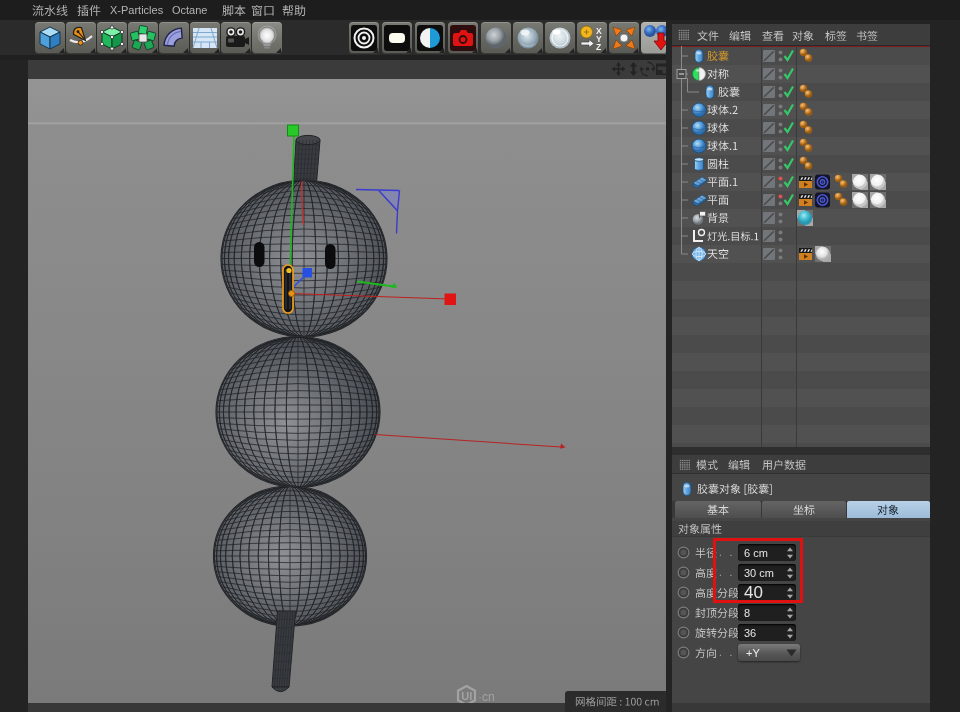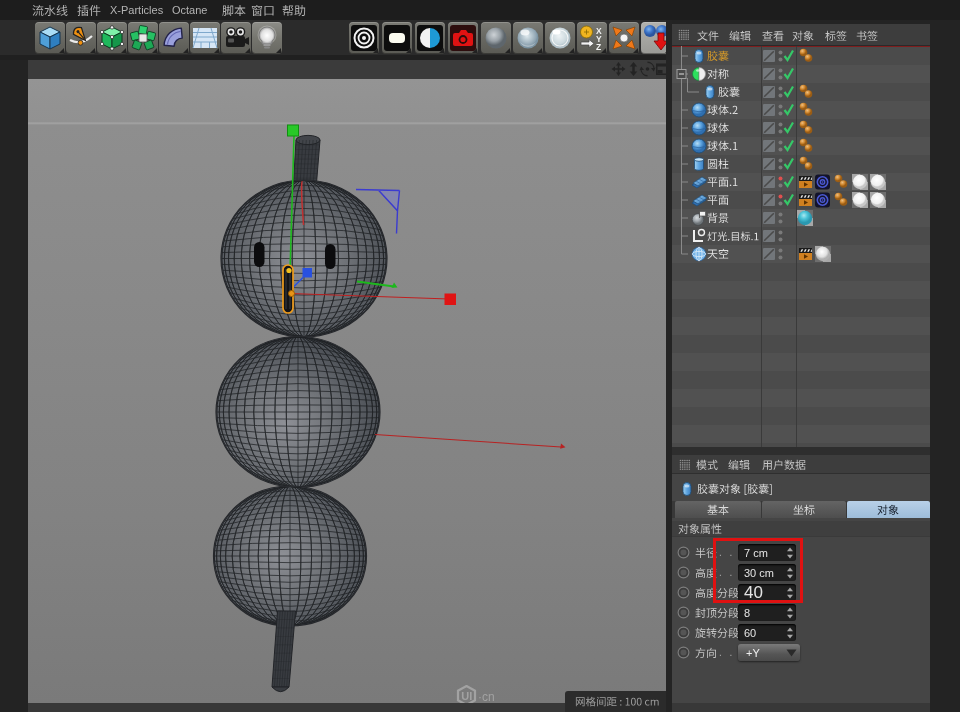--- a/index.html
+++ b/index.html
@@ -1176,21 +1176,21 @@
     <div class="abs" style="left:672px;top:703px;width:258px;height:9px;background:#383838"></div>
     <svg width="13" height="13" style="position:absolute;left:677px;top:546.0px">
 <circle cx="6.5" cy="6.5" r="5.4" fill="#3c3c3c" stroke="#7e7e7e" stroke-width="1.1"></circle>
 <circle cx="6.5" cy="6.5" r="3" fill="#555555"></circle>
     </svg>
     <svg style="position:absolute;left:695px;top:544.5px;" width="24" height="21" viewBox="0 -12 24 21">
       <path fill="#c8c8c8" d="M1.6 -8.7 2.4 -9.0Q2.6 -8.6 2.9 -8.1Q3.1 -7.7 3.4 -7.3Q3.6 -6.8 3.7 -6.5L2.9 -6.2Q2.8 -6.5 2.6 -6.9Q2.4 -7.4 2.1 -7.8Q1.9 -8.3 1.6 -8.7ZM8.6 -9.0 9.4 -8.7Q9.2 -8.3 9.0 -7.8Q8.7 -7.3 8.4 -6.9Q8.2 -6.5 7.9 -6.2L7.2 -6.5Q7.5 -6.8 7.7 -7.2Q7.9 -7.7 8.2 -8.1Q8.4 -8.6 8.6 -9.0ZM1.3 -5.7H9.8V-4.9H1.3ZM0.6 -3.1H10.4V-2.3H0.6ZM5.0 -9.2H5.9V0.9H5.0Z M15.2 -8.7H20.1V-7.9H15.2ZM19.8 -8.7H20.0L20.2 -8.7L20.8 -8.3Q20.3 -7.6 19.7 -6.9Q19.0 -6.2 18.2 -5.7Q17.5 -5.1 16.6 -4.7Q15.8 -4.3 14.9 -4.0Q14.9 -4.1 14.8 -4.2Q14.7 -4.3 14.6 -4.4Q14.5 -4.6 14.4 -4.6Q15.2 -4.9 16.0 -5.3Q16.8 -5.7 17.6 -6.2Q18.3 -6.7 18.9 -7.3Q19.5 -7.9 19.8 -8.5ZM14.5 -0.2H21.5V0.6H14.5ZM17.6 -3.2H18.5V0.1H17.6ZM15.2 -3.7H20.9V-2.9H15.2ZM14.0 -6.8 14.7 -6.5Q14.4 -5.8 13.9 -5.2Q13.4 -4.6 12.9 -4.0Q12.4 -3.4 11.8 -3.0Q11.8 -3.1 11.7 -3.2Q11.6 -3.4 11.6 -3.5Q11.5 -3.7 11.4 -3.8Q11.9 -4.2 12.4 -4.6Q12.9 -5.1 13.3 -5.7Q13.7 -6.2 14.0 -6.8ZM13.8 -9.2 14.6 -8.9Q14.3 -8.4 13.9 -7.9Q13.4 -7.5 12.9 -7.0Q12.5 -6.6 12.0 -6.3Q11.9 -6.4 11.9 -6.5Q11.8 -6.6 11.7 -6.7Q11.6 -6.9 11.5 -7.0Q12.0 -7.2 12.4 -7.6Q12.8 -8.0 13.2 -8.4Q13.6 -8.8 13.8 -9.2ZM13.0 -4.7 13.8 -5.5 13.8 -5.5V0.9H13.0ZM17.8 -5.7 18.3 -6.3Q18.8 -6.1 19.4 -5.8Q20.0 -5.5 20.6 -5.2Q21.2 -4.9 21.5 -4.7L21.1 -4.0Q20.7 -4.3 20.2 -4.6Q19.6 -4.9 19.0 -5.2Q18.4 -5.5 17.8 -5.7Z"></path>
     </svg>
     <div class="abs" style="left:719px;top:546.5px;color:#a8a8a8;font-size:10px;letter-spacing:2.5px">. . .</div>
     <div class="abs" style="left:738px;top:544px;width:58px;height:17px;background:#1f1f1f;border-radius:3px;box-shadow:inset 0 1px 2px #000"></div>
-    <div class="abs" style="left:744px;top:546.5px;color:#e4e4e4;font-size:11px">7 cm</div>
+    <div class="abs" style="left:744px;top:546.5px;color:#e4e4e4;font-size:11px">6 cm</div>
     <svg width="10" height="14" style="position:absolute;left:785px;top:545.5px">
 <polygon points="5,1.5 8,5.3 2,5.3" fill="#a8a8a8"></polygon>
       <polygon points="5,12.5 8,8.7 2,8.7" fill="#a8a8a8"></polygon>
     </svg>
     <svg width="13" height="13" style="position:absolute;left:677px;top:566.0px">
 <circle cx="6.5" cy="6.5" r="5.4" fill="#3c3c3c" stroke="#7e7e7e" stroke-width="1.1"></circle>
 <circle cx="6.5" cy="6.5" r="3" fill="#555555"></circle>
     </svg>
     <svg style="position:absolute;left:695px;top:564.5px;" width="24" height="21" viewBox="0 -12 24 21">
       <path fill="#c8c8c8" d="M0.7 -8.1H10.3V-7.4H0.7ZM3.1 -6.1V-5.1H7.9V-6.1ZM2.3 -6.8H8.8V-4.5H2.3ZM1.1 -3.9H9.7V-3.2H1.9V0.9H1.1ZM9.1 -3.9H10.0V0.0Q10.0 0.3 9.9 0.5Q9.8 0.6 9.6 0.7Q9.3 0.8 9.0 0.8Q8.6 0.8 8.1 0.8Q8.1 0.6 8.0 0.5Q7.9 0.3 7.8 0.2Q8.1 0.2 8.3 0.2Q8.5 0.2 8.7 0.2Q8.9 0.2 8.9 0.2Q9.1 0.2 9.1 0.0ZM4.8 -9.1 5.6 -9.3Q5.8 -8.9 5.9 -8.5Q6.1 -8.1 6.2 -7.8L5.3 -7.6Q5.2 -7.9 5.1 -8.3Q5.0 -8.7 4.8 -9.1ZM3.5 -2.6H7.8V-0.3H3.5V-0.9H7.0V-2.0H3.5ZM3.1 -2.6H3.9V0.2H3.1Z M13.5 -6.1H21.3V-5.4H13.5ZM13.6 -2.9H19.9V-2.2H13.6ZM15.2 -7.1H16.0V-4.3H18.7V-7.1H19.5V-3.6H15.2ZM19.7 -2.9H19.9L20.0 -3.0L20.5 -2.7Q20.1 -1.8 19.3 -1.2Q18.6 -0.6 17.7 -0.2Q16.7 0.2 15.6 0.4Q14.6 0.7 13.4 0.8Q13.4 0.7 13.3 0.5Q13.2 0.3 13.1 0.1Q14.2 0.0 15.2 -0.2Q16.2 -0.4 17.1 -0.7Q18.0 -1.1 18.6 -1.6Q19.3 -2.1 19.7 -2.8ZM15.4 -2.4Q15.9 -1.6 16.9 -1.1Q17.8 -0.6 19.0 -0.3Q20.2 0.0 21.6 0.2Q21.5 0.2 21.4 0.4Q21.3 0.5 21.2 0.6Q21.2 0.8 21.1 0.9Q19.7 0.7 18.5 0.3Q17.2 -0.0 16.3 -0.6Q15.3 -1.2 14.7 -2.1ZM12.8 -8.1H21.4V-7.4H12.8ZM12.4 -8.1H13.2V-5.2Q13.2 -4.5 13.2 -3.7Q13.1 -2.9 13.0 -2.1Q12.9 -1.3 12.7 -0.5Q12.5 0.2 12.1 0.9Q12.1 0.8 11.9 0.7Q11.8 0.7 11.6 0.6Q11.5 0.5 11.4 0.5Q11.7 -0.1 11.9 -0.8Q12.1 -1.6 12.2 -2.3Q12.3 -3.1 12.4 -3.8Q12.4 -4.5 12.4 -5.2ZM16.2 -9.1 17.0 -9.3Q17.2 -9.0 17.4 -8.6Q17.6 -8.2 17.7 -7.9L16.8 -7.7Q16.7 -7.9 16.6 -8.4Q16.4 -8.8 16.2 -9.1Z"></path>
@@ -1229,21 +1229,21 @@
       <polygon points="5,12.5 8,8.7 2,8.7" fill="#a8a8a8"></polygon>
     </svg>
     <svg width="13" height="13" style="position:absolute;left:677px;top:626.0px">
 <circle cx="6.5" cy="6.5" r="5.4" fill="#3c3c3c" stroke="#7e7e7e" stroke-width="1.1"></circle>
 <circle cx="6.5" cy="6.5" r="3" fill="#555555"></circle>
     </svg>
     <svg style="position:absolute;left:695px;top:624.5px;" width="46" height="21" viewBox="0 -12 46 21">
       <path fill="#c8c8c8" d="M0.5 -7.4H4.9V-6.7H0.5ZM2.0 -5.2H4.0V-4.5H2.0ZM7.3 -5.5H8.0V0.0H7.3ZM1.7 -7.0H2.5Q2.4 -5.7 2.4 -4.5Q2.3 -3.4 2.2 -2.4Q2.0 -1.4 1.7 -0.6Q1.4 0.3 0.9 0.9Q0.8 0.7 0.6 0.6Q0.4 0.4 0.3 0.3Q1.0 -0.4 1.2 -1.5Q1.5 -2.6 1.6 -4.0Q1.7 -5.4 1.7 -7.0ZM3.7 -5.2H4.4Q4.4 -5.2 4.4 -5.2Q4.4 -5.1 4.4 -5.0Q4.4 -4.9 4.4 -4.8Q4.4 -3.5 4.4 -2.5Q4.3 -1.6 4.3 -1.0Q4.3 -0.4 4.2 -0.1Q4.1 0.3 4.0 0.4Q3.9 0.6 3.7 0.7Q3.6 0.7 3.4 0.8Q3.2 0.8 2.9 0.8Q2.6 0.8 2.2 0.8Q2.2 0.6 2.2 0.4Q2.1 0.2 2.0 0.0Q2.4 0.1 2.6 0.1Q2.9 0.1 3.0 0.1Q3.1 0.1 3.2 0.0Q3.3 0.0 3.3 -0.1Q3.4 -0.2 3.5 -0.5Q3.5 -0.8 3.5 -1.4Q3.6 -1.9 3.6 -2.8Q3.7 -3.7 3.7 -5.1ZM5.9 -7.8H10.5V-7.1H5.9ZM5.4 -5.9H9.8V-5.1H5.4ZM7.6 -3.2H10.1V-2.5H7.6ZM6.1 -9.2 6.9 -9.1Q6.6 -8.0 6.2 -7.1Q5.7 -6.1 5.1 -5.5Q5.1 -5.6 4.9 -5.7Q4.8 -5.8 4.7 -5.9Q4.6 -6.0 4.5 -6.0Q5.0 -6.6 5.4 -7.5Q5.8 -8.3 6.1 -9.2ZM9.7 -5.9H9.8L9.9 -5.9L10.5 -5.7Q10.3 -5.2 10.0 -4.7Q9.8 -4.2 9.6 -3.8L9.0 -4.0Q9.2 -4.4 9.3 -4.8Q9.5 -5.3 9.7 -5.8ZM5.6 -4.1H6.3Q6.3 -3.1 6.1 -2.2Q6.0 -1.2 5.7 -0.5Q5.5 0.3 4.9 0.8Q4.9 0.7 4.7 0.6Q4.5 0.4 4.4 0.3Q4.9 -0.2 5.1 -0.9Q5.3 -1.5 5.4 -2.4Q5.5 -3.2 5.6 -4.1ZM6.1 -2.6Q6.4 -1.5 6.8 -1.0Q7.2 -0.5 7.8 -0.3Q8.3 -0.1 9.0 -0.1Q9.1 -0.1 9.3 -0.1Q9.5 -0.1 9.8 -0.1Q10.1 -0.1 10.3 -0.1Q10.5 -0.1 10.7 -0.1Q10.6 -0.0 10.6 0.1Q10.5 0.3 10.5 0.4Q10.4 0.6 10.4 0.7H10.0H8.9Q8.3 0.7 7.8 0.5Q7.3 0.4 6.9 0.1Q6.4 -0.2 6.1 -0.8Q5.8 -1.4 5.6 -2.4ZM1.9 -8.9 2.6 -9.2Q2.8 -8.8 3.1 -8.4Q3.3 -8.0 3.4 -7.7L2.7 -7.4Q2.6 -7.7 2.3 -8.1Q2.1 -8.6 1.9 -8.9Z M11.5 -8.0H15.6V-7.2H11.5ZM13.7 -6.2H14.5V0.8H13.7ZM11.4 -1.8Q12.0 -1.9 12.7 -2.0Q13.5 -2.2 14.3 -2.3Q15.1 -2.5 15.9 -2.6L16.0 -1.9Q14.8 -1.7 13.7 -1.4Q12.5 -1.2 11.6 -1.0ZM11.9 -3.6Q11.9 -3.7 11.8 -3.9Q11.8 -4.0 11.7 -4.1Q11.7 -4.3 11.6 -4.4Q11.8 -4.4 11.9 -4.7Q12.0 -4.9 12.2 -5.3Q12.3 -5.4 12.4 -5.8Q12.5 -6.2 12.7 -6.8Q12.9 -7.3 13.0 -8.0Q13.2 -8.6 13.3 -9.2L14.1 -9.1Q13.9 -8.2 13.6 -7.3Q13.3 -6.4 13.0 -5.6Q12.7 -4.8 12.4 -4.1V-4.1Q12.4 -4.1 12.3 -4.0Q12.2 -4.0 12.1 -3.9Q12.0 -3.9 12.0 -3.8Q11.9 -3.7 11.9 -3.6ZM11.9 -3.6V-4.3L12.3 -4.6H15.6V-3.8H12.7Q12.4 -3.8 12.2 -3.8Q12.0 -3.7 11.9 -3.6ZM17.2 -3.8H20.5V-3.1H17.2ZM20.3 -3.8H20.4L20.5 -3.9L21.1 -3.6Q20.8 -3.1 20.4 -2.6Q20.1 -2.1 19.7 -1.5Q19.2 -1.0 18.9 -0.5L18.1 -0.8Q18.5 -1.3 18.9 -1.8Q19.3 -2.4 19.7 -2.9Q20.0 -3.4 20.3 -3.7ZM16.8 -1.4 17.4 -2.0Q17.9 -1.6 18.5 -1.2Q19.1 -0.9 19.6 -0.5Q20.1 -0.1 20.5 0.2L19.9 0.9Q19.6 0.6 19.1 0.1Q18.6 -0.3 18.0 -0.7Q17.4 -1.1 16.8 -1.4ZM18.4 -9.2 19.2 -9.1Q19.1 -8.4 18.8 -7.6Q18.6 -6.8 18.4 -5.9Q18.2 -5.1 17.9 -4.4Q17.7 -3.6 17.5 -3.1H16.6Q16.8 -3.6 17.1 -4.4Q17.3 -5.2 17.6 -6.0Q17.8 -6.9 18.0 -7.7Q18.3 -8.5 18.4 -9.2ZM16.1 -7.9H21.2V-7.2H16.1ZM15.7 -5.9H21.5V-5.1H15.7Z M24.1 -5.1H30.4V-4.3H24.1ZM30.1 -5.1H30.9Q30.9 -5.1 30.9 -5.0Q30.9 -4.9 30.9 -4.8Q30.9 -4.7 30.9 -4.7Q30.9 -3.4 30.8 -2.5Q30.7 -1.6 30.7 -1.1Q30.6 -0.5 30.5 -0.1Q30.4 0.2 30.2 0.4Q30.1 0.6 29.9 0.7Q29.7 0.7 29.4 0.8Q29.1 0.8 28.6 0.8Q28.1 0.8 27.6 0.7Q27.6 0.6 27.5 0.3Q27.5 0.1 27.4 -0.1Q27.9 -0.0 28.4 -0.0Q28.8 -0.0 29.0 -0.0Q29.3 -0.0 29.5 -0.2Q29.6 -0.3 29.7 -0.8Q29.8 -1.3 29.9 -2.3Q30.0 -3.3 30.1 -4.9ZM25.6 -9.0 26.4 -8.8Q26.1 -7.9 25.6 -7.0Q25.0 -6.2 24.4 -5.5Q23.8 -4.8 23.2 -4.2Q23.1 -4.3 23.0 -4.4Q22.9 -4.5 22.7 -4.7Q22.6 -4.8 22.5 -4.9Q23.1 -5.3 23.7 -6.0Q24.3 -6.6 24.8 -7.4Q25.2 -8.2 25.6 -9.0ZM29.4 -9.0Q29.7 -8.5 30.0 -7.9Q30.4 -7.3 30.8 -6.8Q31.2 -6.3 31.7 -5.8Q32.1 -5.3 32.6 -5.0Q32.5 -4.9 32.3 -4.8Q32.2 -4.7 32.1 -4.6Q32.0 -4.4 31.9 -4.3Q31.5 -4.7 31.0 -5.2Q30.6 -5.7 30.1 -6.3Q29.7 -6.9 29.3 -7.5Q28.9 -8.1 28.6 -8.7ZM26.2 -4.9H27.1Q27.0 -3.9 26.8 -3.1Q26.6 -2.2 26.2 -1.5Q25.8 -0.7 25.1 -0.1Q24.4 0.5 23.2 0.9Q23.2 0.8 23.1 0.7Q23.0 0.5 22.9 0.4Q22.8 0.3 22.7 0.2Q23.8 -0.1 24.5 -0.7Q25.1 -1.2 25.5 -1.9Q25.8 -2.6 26.0 -3.3Q26.2 -4.1 26.2 -4.9Z M39.4 -8.8H41.5V-8.1H39.4ZM38.1 -4.2H42.1V-3.5H38.1ZM34.6 -6.6H37.6V-5.8H34.6ZM34.6 -4.3H37.6V-3.6H34.6ZM39.2 -3.6Q39.5 -2.7 40.2 -1.9Q40.8 -1.2 41.6 -0.6Q42.5 -0.1 43.6 0.1Q43.5 0.2 43.4 0.4Q43.3 0.5 43.2 0.6Q43.1 0.7 43.0 0.9Q41.4 0.4 40.2 -0.7Q39.1 -1.8 38.5 -3.4ZM33.4 -1.7Q33.9 -1.8 34.6 -1.9Q35.3 -2.0 36.1 -2.1Q36.9 -2.2 37.7 -2.4L37.8 -1.6Q36.6 -1.4 35.5 -1.3Q34.4 -1.1 33.5 -0.9ZM37.2 -9.3 37.9 -8.7Q37.4 -8.5 36.9 -8.3Q36.3 -8.1 35.7 -7.9Q35.1 -7.8 34.6 -7.6Q34.6 -7.8 34.5 -7.9Q34.4 -8.1 34.3 -8.3Q34.8 -8.4 35.4 -8.6Q35.9 -8.7 36.4 -8.9Q36.9 -9.1 37.2 -9.3ZM38.9 -8.8H39.7V-7.5Q39.7 -7.0 39.6 -6.4Q39.5 -5.9 39.1 -5.4Q38.8 -4.9 38.2 -4.5Q38.2 -4.5 38.1 -4.6Q38.0 -4.7 37.9 -4.8Q37.7 -4.9 37.7 -5.0Q38.2 -5.4 38.5 -5.8Q38.7 -6.2 38.8 -6.7Q38.9 -7.1 38.9 -7.5ZM41.9 -4.2H42.1L42.2 -4.3L42.8 -4.1Q42.4 -2.6 41.7 -1.6Q41.0 -0.7 40.0 -0.0Q39.0 0.6 37.8 0.9Q37.7 0.8 37.7 0.7Q37.6 0.6 37.5 0.4Q37.4 0.3 37.3 0.2Q38.4 -0.1 39.4 -0.6Q40.3 -1.1 41.0 -2.0Q41.6 -2.9 41.9 -4.1ZM34.3 -8.3 35.1 -8.0V0.7H34.3ZM41.2 -8.8H42.0V-6.0Q42.0 -5.8 42.0 -5.7Q42.1 -5.7 42.2 -5.7Q42.2 -5.7 42.4 -5.7Q42.5 -5.7 42.7 -5.7Q42.9 -5.7 42.9 -5.7Q43.0 -5.7 43.2 -5.7Q43.3 -5.7 43.4 -5.7Q43.5 -5.6 43.5 -5.4Q43.5 -5.2 43.5 -5.1Q43.4 -5.0 43.2 -5.0Q43.1 -5.0 42.9 -5.0Q42.9 -5.0 42.7 -5.0Q42.5 -5.0 42.3 -5.0Q42.2 -5.0 42.1 -5.0Q41.7 -5.0 41.6 -5.1Q41.4 -5.2 41.3 -5.5Q41.2 -5.7 41.2 -6.1Z"></path>
     </svg>
     <div class="abs" style="left:738px;top:624px;width:58px;height:17px;background:#1f1f1f;border-radius:3px;box-shadow:inset 0 1px 2px #000"></div>
-    <div class="abs" style="left:744px;top:626.5px;color:#e4e4e4;font-size:11px">60</div>
+    <div class="abs" style="left:744px;top:626.5px;color:#e4e4e4;font-size:11px">36</div>
     <svg width="10" height="14" style="position:absolute;left:785px;top:625.5px">
 <polygon points="5,1.5 8,5.3 2,5.3" fill="#a8a8a8"></polygon>
       <polygon points="5,12.5 8,8.7 2,8.7" fill="#a8a8a8"></polygon>
     </svg>
     <svg width="13" height="13" style="position:absolute;left:677px;top:646.0px">
 <circle cx="6.5" cy="6.5" r="5.4" fill="#3c3c3c" stroke="#7e7e7e" stroke-width="1.1"></circle>
 <circle cx="6.5" cy="6.5" r="3" fill="#555555"></circle>
     </svg>
     <svg style="position:absolute;left:695px;top:644.5px;" width="24" height="21" viewBox="0 -12 24 21">
       <path fill="#c8c8c8" d="M0.7 -7.3H10.3V-6.5H0.7ZM4.2 -4.8H8.6V-4.0H4.2ZM8.4 -4.8H9.2Q9.2 -4.8 9.2 -4.7Q9.2 -4.6 9.2 -4.5Q9.2 -4.4 9.2 -4.4Q9.1 -2.8 9.0 -1.8Q8.8 -0.9 8.7 -0.4Q8.5 0.2 8.3 0.4Q8.1 0.6 7.9 0.7Q7.7 0.7 7.4 0.8Q7.1 0.8 6.6 0.8Q6.1 0.8 5.5 0.7Q5.5 0.5 5.4 0.3Q5.3 0.1 5.2 -0.1Q5.8 -0.0 6.3 -0.0Q6.9 -0.0 7.1 -0.0Q7.3 -0.0 7.4 -0.0Q7.5 -0.0 7.6 -0.1Q7.8 -0.3 7.9 -0.8Q8.0 -1.3 8.2 -2.2Q8.3 -3.2 8.4 -4.6ZM3.8 -6.9H4.7Q4.6 -6.0 4.5 -5.1Q4.5 -4.2 4.2 -3.4Q4.0 -2.5 3.7 -1.7Q3.3 -0.9 2.7 -0.3Q2.0 0.4 1.1 0.9Q1.0 0.7 0.8 0.6Q0.7 0.4 0.5 0.2Q1.4 -0.2 2.0 -0.8Q2.6 -1.4 2.9 -2.1Q3.2 -2.9 3.4 -3.7Q3.6 -4.5 3.7 -5.3Q3.7 -6.1 3.8 -6.9ZM4.8 -9.0 5.6 -9.3Q5.9 -8.9 6.1 -8.5Q6.3 -8.0 6.4 -7.7L5.6 -7.3Q5.5 -7.6 5.3 -8.1Q5.1 -8.6 4.8 -9.0Z M12.1 -7.3H20.5V-6.5H12.9V0.9H12.1ZM20.2 -7.3H21.0V-0.2Q21.0 0.2 20.9 0.4Q20.8 0.6 20.5 0.7Q20.2 0.8 19.6 0.9Q19.1 0.9 18.4 0.9Q18.4 0.8 18.3 0.6Q18.3 0.5 18.2 0.3Q18.1 0.1 18.1 0.0Q18.5 0.0 18.8 0.0Q19.2 0.1 19.5 0.1Q19.8 0.0 19.9 0.0Q20.0 0.0 20.1 -0.0Q20.2 -0.1 20.2 -0.2ZM15.8 -9.3 16.8 -9.1Q16.6 -8.5 16.3 -7.9Q16.0 -7.3 15.8 -6.8L15.0 -7.0Q15.1 -7.3 15.3 -7.7Q15.4 -8.1 15.6 -8.5Q15.7 -8.9 15.8 -9.3ZM14.3 -5.1H15.1V-0.6H14.3ZM14.7 -5.1H18.7V-1.4H14.7V-2.2H17.9V-4.3H14.7Z"></path>

